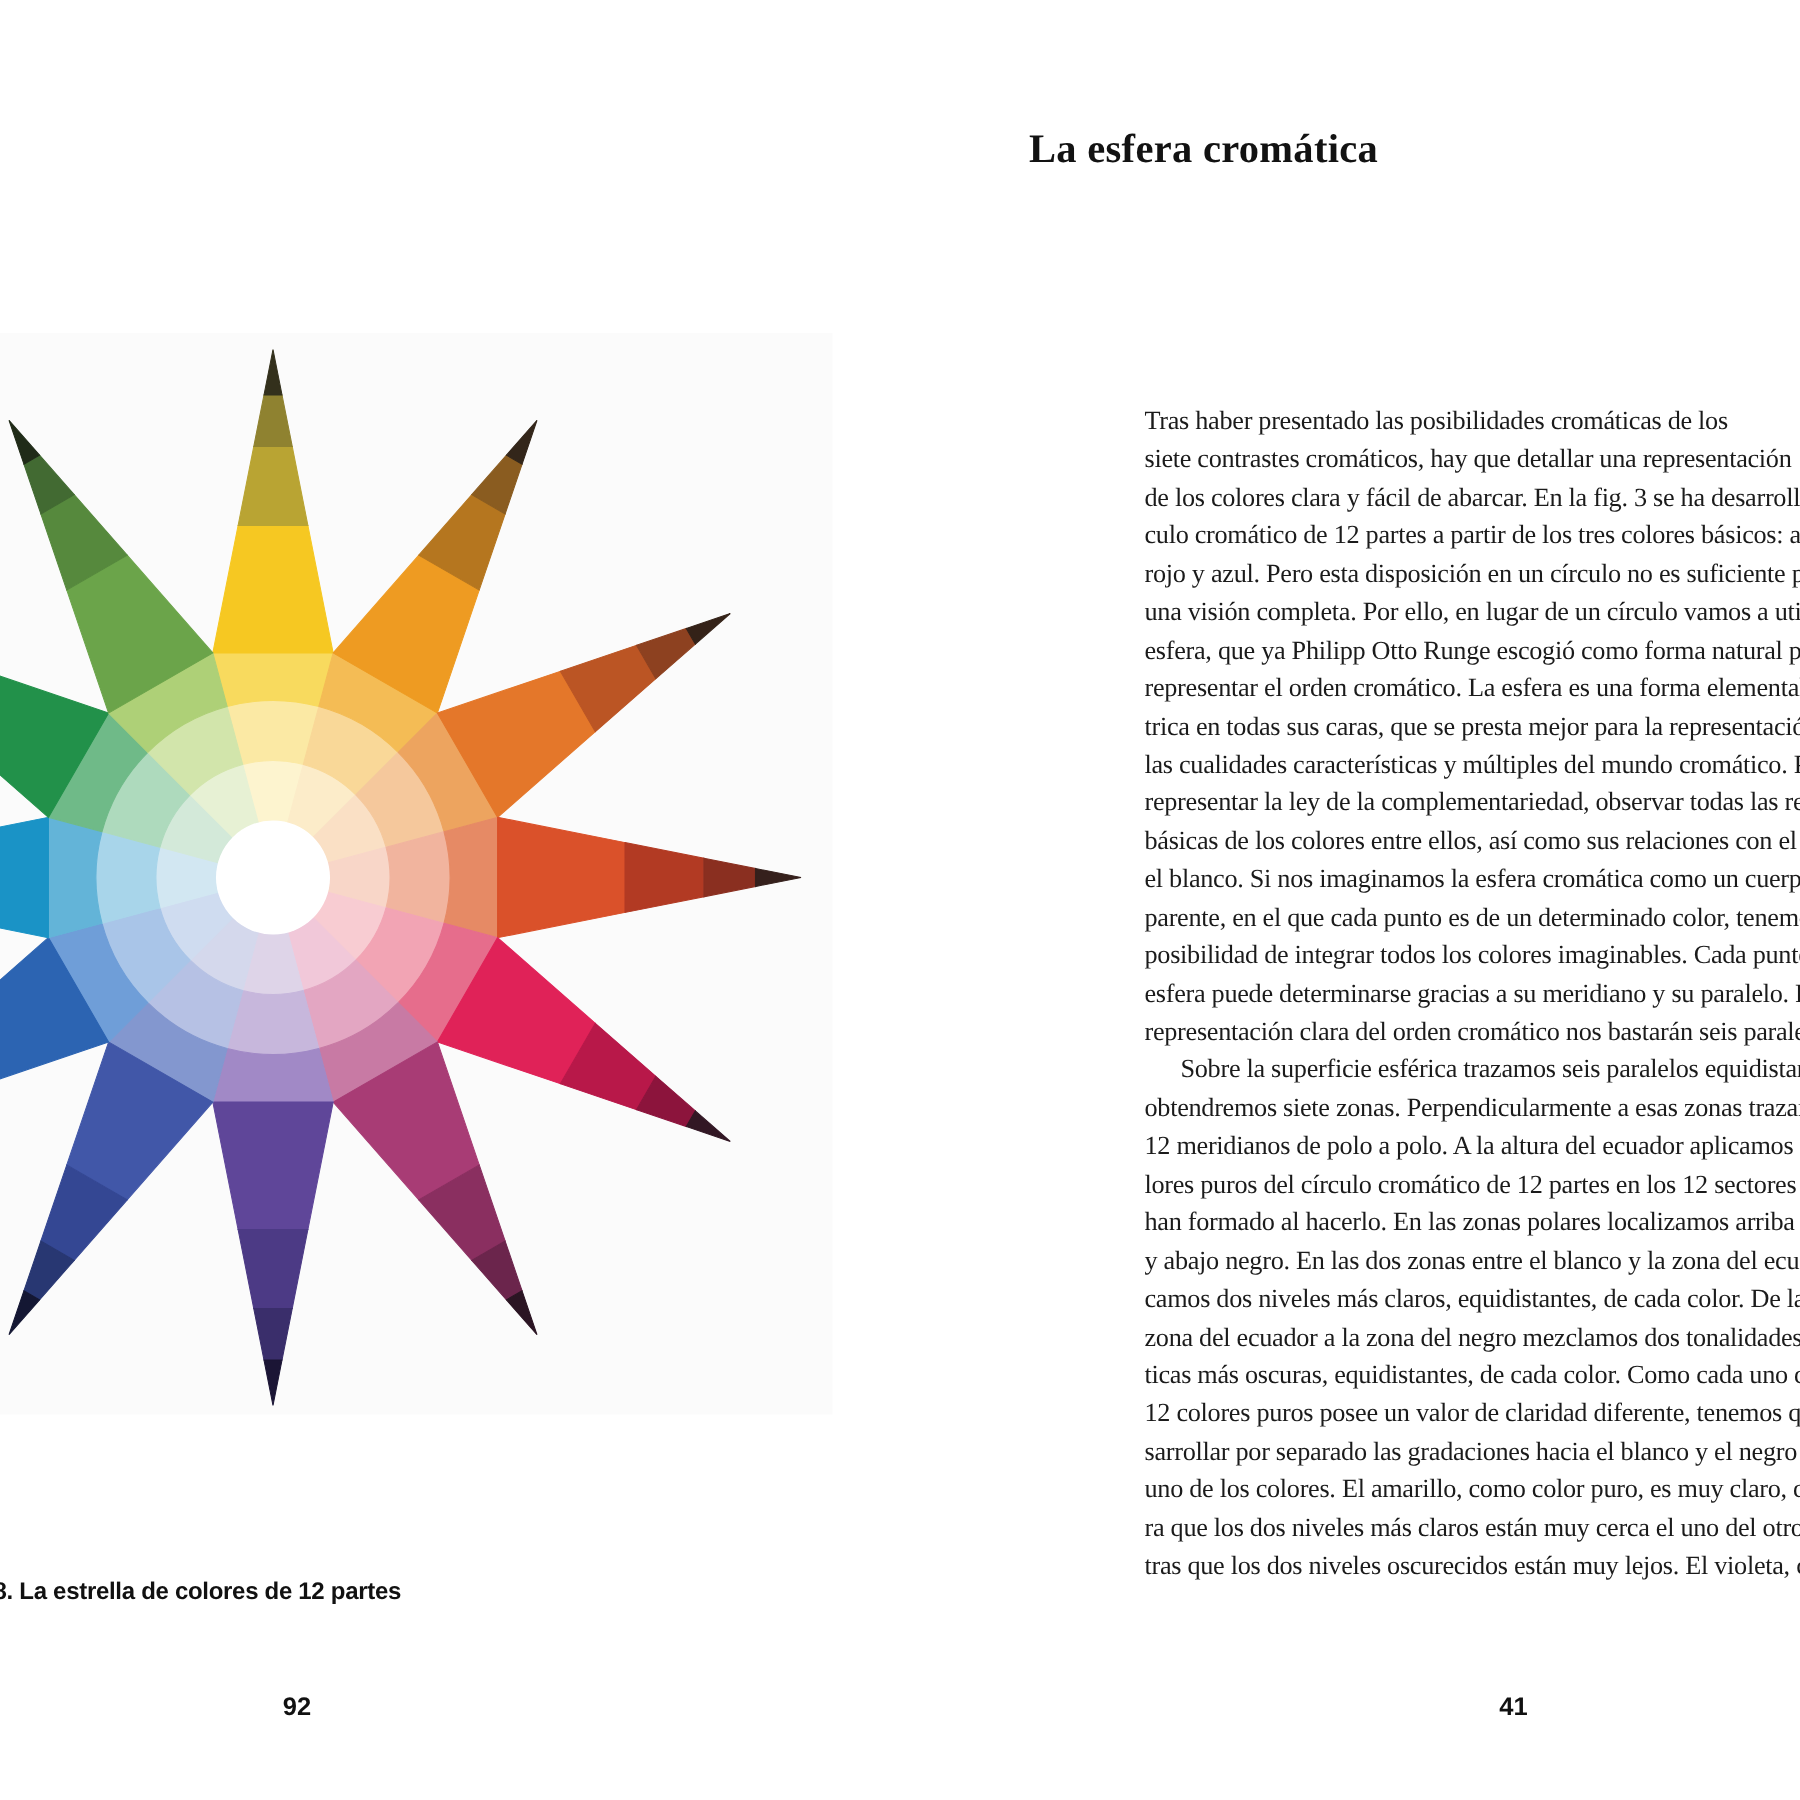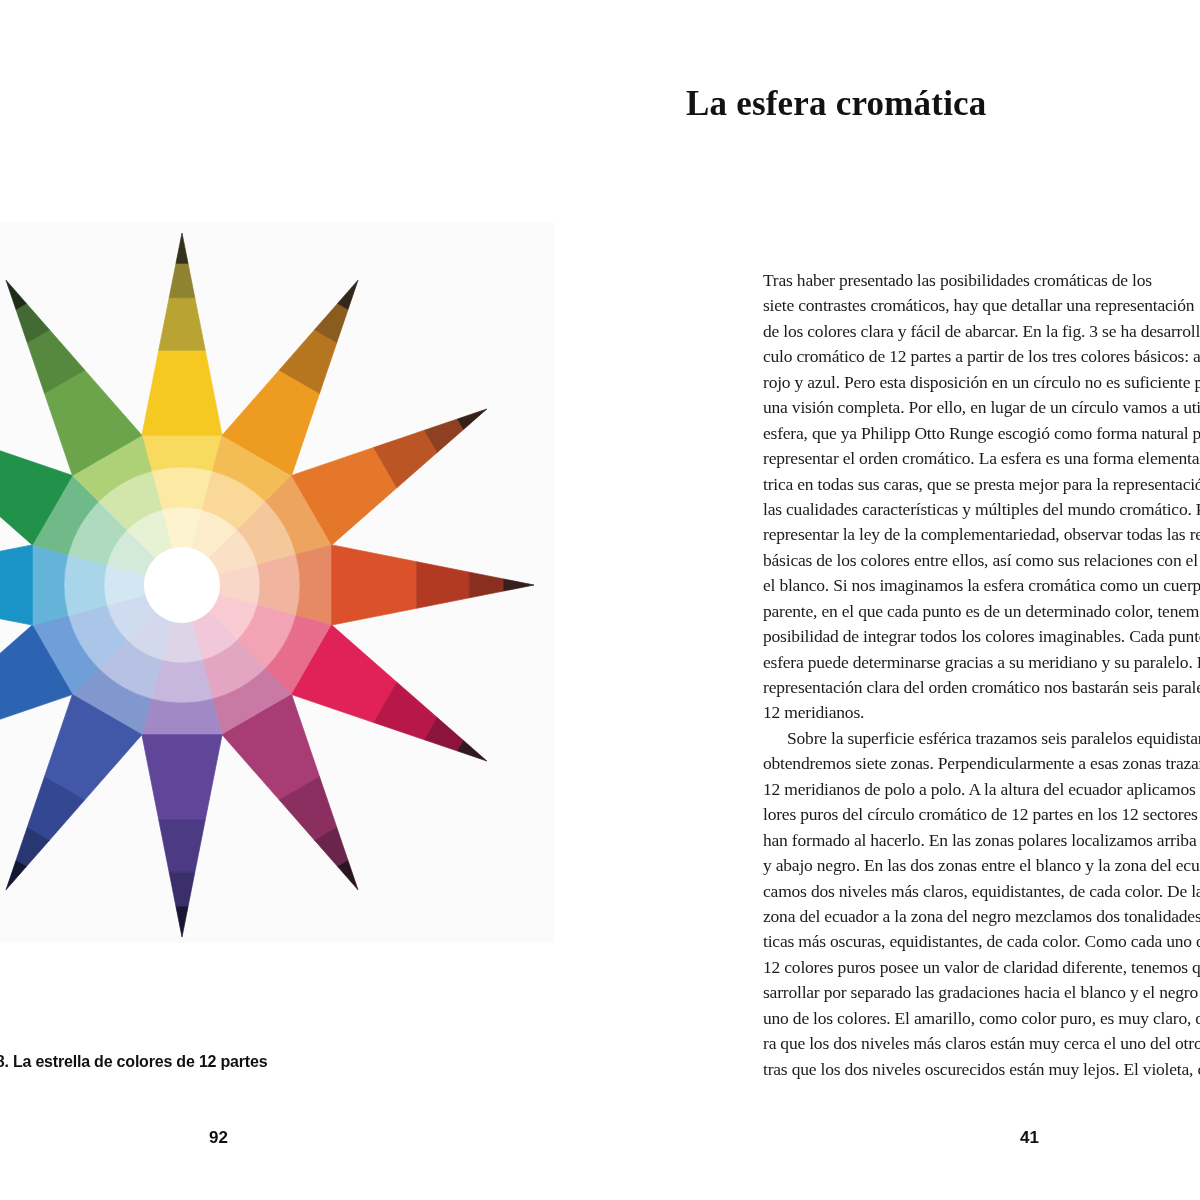--- a/index.html
+++ b/index.html
@@ -7,35 +7,35 @@
     width:1200px;height:1200px;position:relative;background:#ffffff;
     overflow:hidden;font-family:"Liberation Serif",serif;color:#1c1c1c;
   }
   .figure-plate{
     position:absolute;left:0;top:222px;width:555px;height:721px;
     background:#fbfbfb;overflow:hidden;
   }
   .figure-plate svg{display:block;}
   .chapter-title{
     position:absolute;left:686px;top:84px;
-    font-size:35px;font-weight:600;letter-spacing:.2px;color:#121212;
+    font-size:27px;font-weight:600;letter-spacing:.2px;color:#121212;
   }
   .text-column{
     position:absolute;left:763px;top:268px;width:437px;height:815px;
     overflow:hidden;font-size:17.5px;letter-spacing:-0.2px;color:#1b1b1b;
   }
   .bline{white-space:nowrap;line-height:25.45px;height:25.45px;}
   .bline.indent{text-indent:24px;}
   .figure-caption{
     position:absolute;left:-13px;top:1053px;white-space:nowrap;
     font-family:"Liberation Sans",sans-serif;font-weight:bold;
     font-size:16px;letter-spacing:-0.2px;color:#111111;
   }
   .page-number{
-    position:absolute;top:1128px;width:60px;text-align:right;
+    position:absolute;top:1128px;width:60px;text-align:center;
     font-family:"Liberation Sans",sans-serif;font-weight:bold;
     font-size:17px;color:#111111;
   }
   .page-number.left{left:168px;}
   .page-number.right{left:979px;}
 </style>
 </head>
 <body>
 
 <div class="figure-plate">
@@ -146,21 +146,20 @@
       <div class="bline">representar el orden cromático. La esfera es una forma elemental simé-</div>
       <div class="bline">trica en todas sus caras, que se presta mejor para la representación de</div>
       <div class="bline">las cualidades características y múltiples del mundo cromático. Permite</div>
       <div class="bline">representar la ley de la complementariedad, observar todas las relaciones</div>
       <div class="bline">básicas de los colores entre ellos, así como sus relaciones con el negro y</div>
       <div class="bline">el blanco. Si nos imaginamos la esfera cromática como un cuerpo trans-</div>
       <div class="bline">parente, en el que cada punto es de un determinado color, tenemos la</div>
       <div class="bline">posibilidad de integrar todos los colores imaginables. Cada punto de la</div>
       <div class="bline">esfera puede determinarse gracias a su meridiano y su paralelo. Para una</div>
       <div class="bline">representación clara del orden cromático nos bastarán seis paralelos y</div>
-      <div class="bline">12 meridianos.</div>
     </div>
   <div id="para2">
       <div class="bline indent">Sobre la superficie esférica trazamos seis paralelos equidistantes y</div>
       <div class="bline">obtendremos siete zonas. Perpendicularmente a esas zonas trazamos los</div>
       <div class="bline">12 meridianos de polo a polo. A la altura del ecuador aplicamos los co-</div>
       <div class="bline">lores puros del círculo cromático de 12 partes en los 12 sectores que se</div>
       <div class="bline">han formado al hacerlo. En las zonas polares localizamos arriba blanco</div>
       <div class="bline">y abajo negro. En las dos zonas entre el blanco y la zona del ecuador apli-</div>
       <div class="bline">camos dos niveles más claros, equidistantes, de cada color. De la misma</div>
       <div class="bline">zona del ecuador a la zona del negro mezclamos dos tonalidades cromá-</div>

